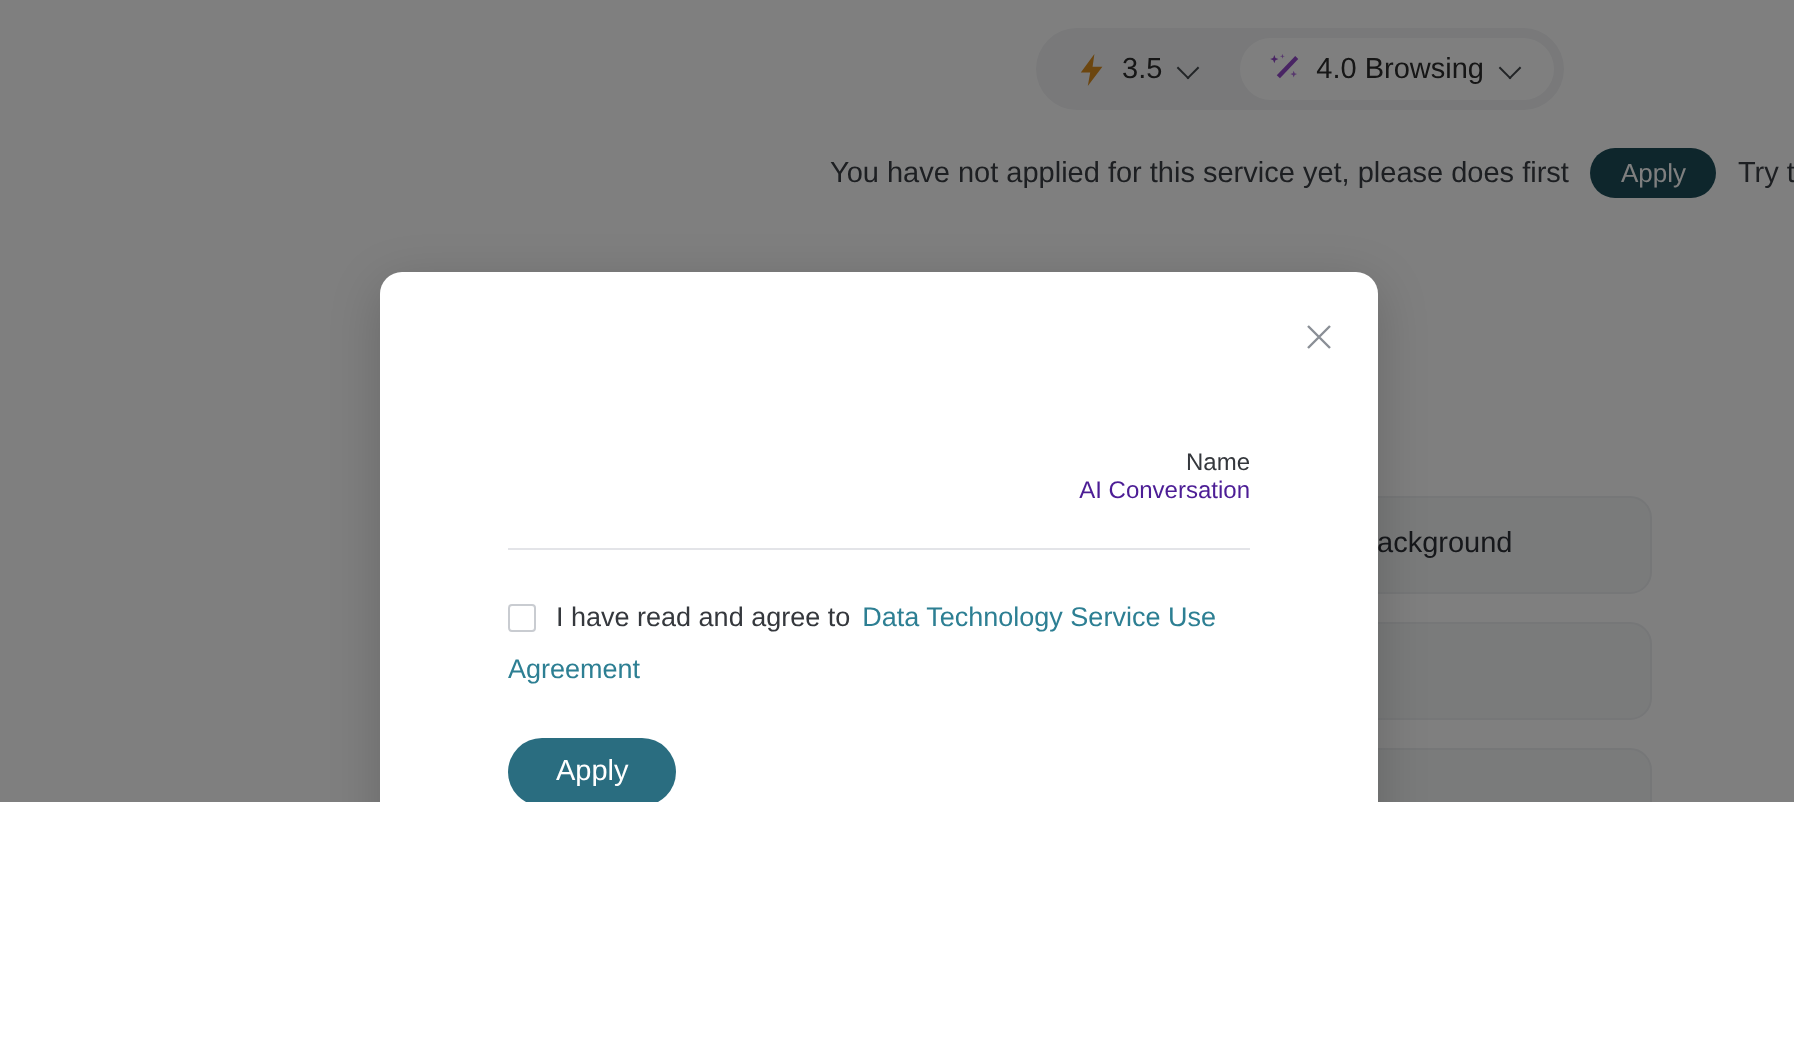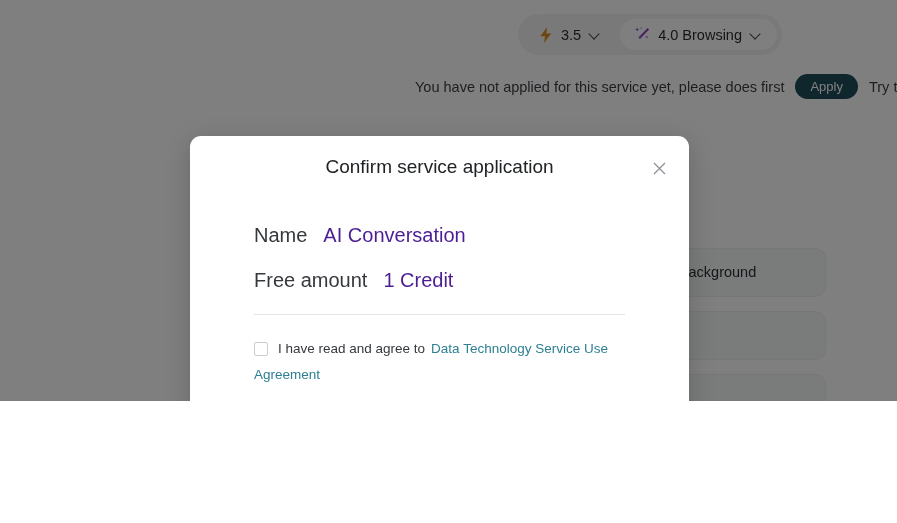--- a/index.html
+++ b/index.html
@@ -159,23 +159,24 @@
   .modal-body {
     position: absolute;
     left: 64px;
     right: 64px;
     top: 88px;
   }
 
   .field-row {
     display: flex;
     align-items: flex-end;
-    font-size: 20px;
+    font-size: 12px;
     color: #35383d;
     margin-bottom: 22px;
+    flex-direction: column;
   }
   .field-label { color: #35383d; }
   .field-value { color: #4c1d95; margin-left: 16px; }
 
   .divider {
     height: 1px;
     background: #e3e4e8;
     margin-top: 8px;
     margin-bottom: 21px;
   }
@@ -272,39 +273,34 @@
 
     </div>
 
 
   </div>
 
   <div class="overlay"></div>
 
   <div class="modal">
 
-    <div class="modal-title">Confirm service application</div>
 
     <button class="modal-close">
       <svg width="13" height="13" viewBox="0 0 13 13">
         <path d="M1 1 L12 12 M12 1 L1 12" stroke="#8a8f96" stroke-width="1.2" fill="none"></path>
       </svg>
     </button>
 
     <div class="modal-body">
 
       <div class="field-row">
         <span class="field-label">Name</span>
         <span class="field-value">AI Conversation</span>
       </div>
 
-      <div class="field-row">
-        <span class="field-label">Free amount</span>
-        <span class="field-value">1 Credit</span>
-      </div>
 
       <div class="divider"></div>
 
       <div class="agree-row">
         <span class="agree-box"></span><span class="agree-text">I have read and agree to</span><a class="agree-link">Data Technology Service Use Agreement</a>
       </div>
 
       <button class="modal-apply">Apply</button>
 
     </div>

